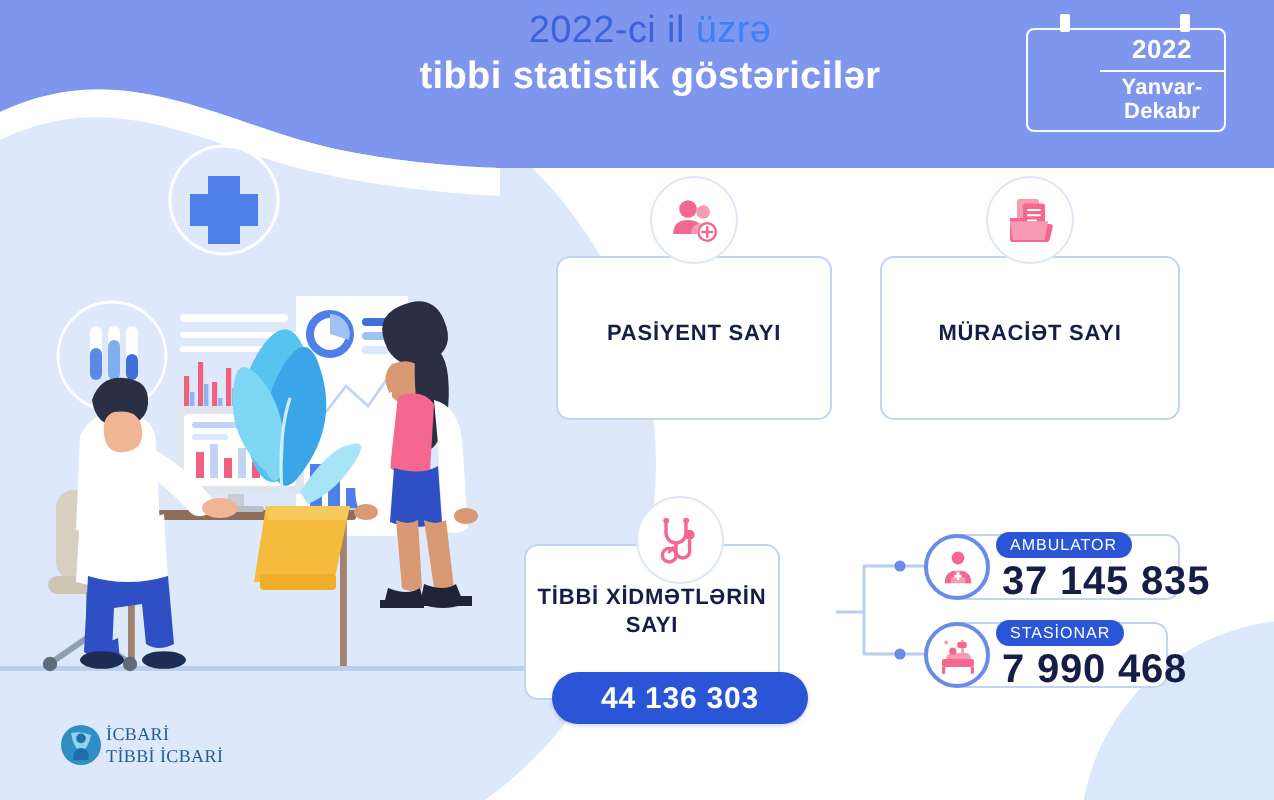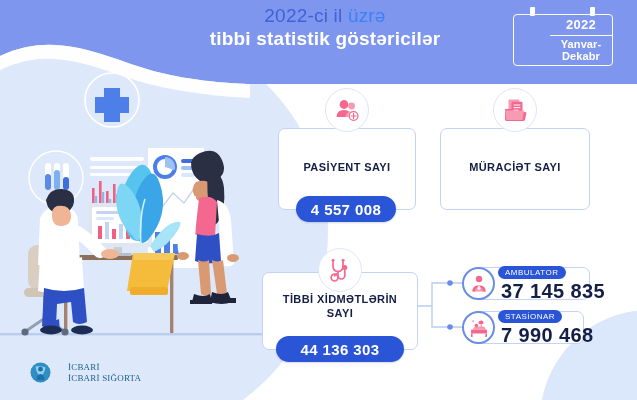--- a/index.html
+++ b/index.html
@@ -90,21 +90,21 @@
     display:flex; align-items:center; justify-content:center;
     padding:0 7px; height:13px;
   }
   .sub-val {
     position:absolute; z-index:6;
     color:#141e46; font-size:20px; font-weight:700; letter-spacing:.4px;
     white-space:nowrap;
   }
 
   
-  .logo { position:absolute; left:30px; top:362px; display:flex; align-items:center; gap:17px; z-index:6; }
+  .logo { position:absolute; left:30px; top:362px; display:flex; align-items:center; gap:2px; z-index:6; }
   .logo-text { font-family:"Liberation Serif", serif; line-height:1.12; color:#1f5f8f; }
   .logo-l1 { font-size:9px; font-weight:400; letter-spacing:.2px; }
   .logo-l2 { font-size:9px; font-weight:400; letter-spacing:.2px; }
 </style>
 </head>
 <body>
 
 <div id="stage">
 
   <svg class="bg-svg" viewBox="0 0 637 400">
@@ -299,40 +299,39 @@
     <svg width="26" height="26" viewBox="0 0 26 26">
       <circle cx="10" cy="7.5" r="4.4" fill="#f4678f"></circle>
       <path d="M2.6,20 q0,-7 7.4,-7 q7.4,0 7.4,7 z" fill="#f4678f"></path>
       <circle cx="17.6" cy="9" r="3.4" fill="#f79bb2"></circle>
       <path d="M11.6,20 q0,-5.5 6,-5.5 q6,0 6,5.5 z" fill="#f79bb2"></path>
       <circle cx="19.6" cy="19" r="5.2" fill="#ffffff"></circle>
       <circle cx="19.6" cy="19" r="4.4" fill="none" stroke="#f4678f" stroke-width="1.2"></circle>
       <path d="M19.6,16.5 v5 M17.1,19 h5" stroke="#f4678f" stroke-width="1.2" stroke-linecap="round"></path>
     </svg>
   </div>
-  <div class="pill" style="left:296px; top:196px; width:100px; height:26px;">4 557 008</div>
 
   <div class="card" style="left:440px; top:128px; width:150px; height:82px;">
     <div class="card-label" style="top:32px;">MÜRACİƏT SAYI</div>
   </div>
   <div class="icon-bubble" style="left:493px; top:88px;">
     <svg width="26" height="26" viewBox="0 0 26 26">
       <rect x="6.5" y="2.5" width="11" height="13" rx="1.2" fill="#f79bb2"></rect>
       <rect x="9.5" y="4.8" width="11" height="13" rx="1.2" fill="#f4678f"></rect>
       <g stroke="#ffffff" stroke-width="1" stroke-linecap="round">
         <path d="M12,8 h6"></path>
           <path d="M12,10.6 h6"></path>
           <path d="M12,13.2 h4"></path>
       </g>
       <path d="M3,12 h7 l2.4,3 h10.6 a1.4,1.4 0 0 1 1.4,1.4 l-1.6,6.6 a1.4,1.4 0 0 1 -1.4,1 H4.4 a1.4,1.4 0 0 1 -1.4,-1.4 z" fill="#f4678f"></path>
       <path d="M3,13.6 h19 l-1.6,9.4 H4.4 z" fill="#f79bb2"></path>
     </svg>
   </div>
 
-  <div class="card" style="left:262px; top:272px; width:156px; height:78px;">
+  <div class="card" style="left:262px; top:272px; width:128px; height:78px;">
     <div class="card-label" style="top:20px;">
       <div>TİBBİ XİDMƏTLƏRİN</div>
       <div>SAYI</div>
     </div>
   </div>
   <div class="icon-bubble" style="left:318px; top:248px;">
     <svg width="26" height="26" viewBox="0 0 26 26">
       <path d="M6,3.5 v6 a5,5 0 0 0 10,0 v-6" fill="none" stroke="#f4678f" stroke-width="1.7" stroke-linecap="round"></path>
       <path d="M11,14.4 v4.2 a3.4,3.4 0 0 0 6.8,0 v-5.2" fill="none" stroke="#f4678f" stroke-width="1.7" stroke-linecap="round"></path>
       <circle cx="7.6" cy="20.6" r="3.4" fill="none" stroke="#f4678f" stroke-width="1.7"></circle>
@@ -374,17 +373,17 @@
   <div class="logo">
     <svg width="21" height="21" viewBox="0 0 21 21">
       <circle cx="10.5" cy="10.5" r="10" fill="#2f8fc4"></circle>
       <path d="M10.5,1 a9.5,9.5 0 0 1 0,19 a9.5,9.5 0 0 1 0,-19 z" fill="#2f8fc4"></path>
       <path d="M5.5,4.5 q5,-1 10,1 q-1,6 -5,9 q-4,-3 -5,-10 z" fill="#8fd3ef"></path>
       <circle cx="10.5" cy="7.2" r="2.4" fill="#1f6fa8"></circle>
       <path d="M6.6,18 q0,-6 3.9,-6 q3.9,0 3.9,6 z" fill="#1f6fa8"></path>
     </svg>
     <div class="logo-text">
       <div class="logo-l1">İCBARİ</div>
-      <div class="logo-l2">İCBARİ SIĞORTA</div>
+      <div class="logo-l2">TİBBİ İCBARİ</div>
     </div>
   </div>
 
 </div>
 
 </body></html>

